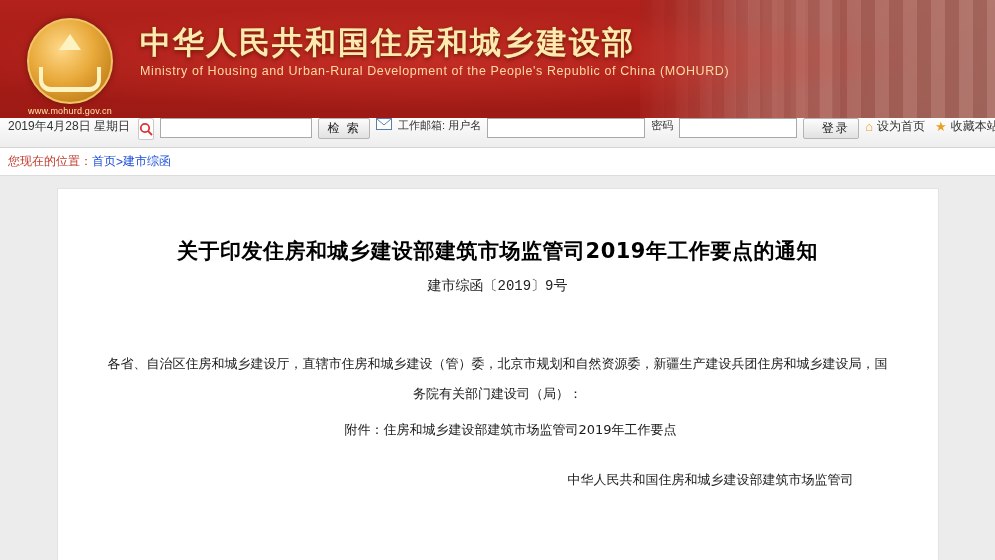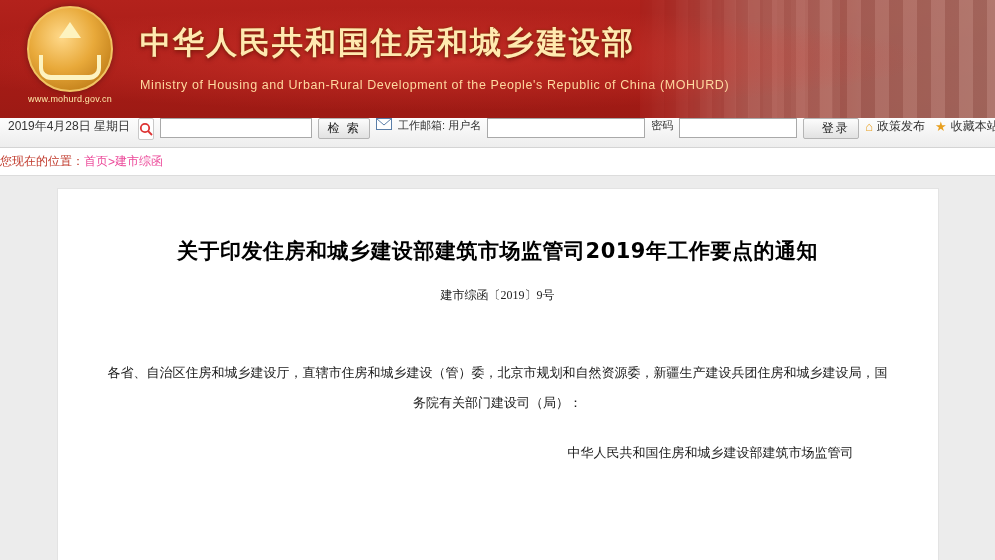--- a/index.html
+++ b/index.html
@@ -35,21 +35,21 @@
       linear-gradient(90deg, rgba(168,28,23,0.95) 0%, rgba(168,28,23,0.45) 55%, rgba(168,28,23,0.35) 100%),
       repeating-linear-gradient(90deg, #a98b80 0 12px, #c0a79b 12px 24px);
     opacity: .7;
   }
   .banner .glow {
     position:absolute; left:0; top:0; width:100%; height:100%;
     background: radial-gradient(ellipse at 42% 50%, rgba(220,60,50,.55) 0%, rgba(168,28,23,0) 62%);
   }
 
   .emblem {
-    position: absolute; left: 16px; top: 6px; width: 108px; height: 104px;
+    position: absolute; left: 16px; top: 18px; width: 108px; height: 104px;
     z-index: 3; text-align: center;
   }
   .emblem .circle {
     width: 86px; height: 86px; margin: 0 auto;
     border-radius: 50%;
     background: radial-gradient(circle at 40% 35%, #ffd98a 0%, #e8a93a 45%, #c8861f 75%, #a9690f 100%);
     border: 2px solid #f0c462;
     position: relative;
     box-shadow: 0 0 6px rgba(0,0,0,.35);
   }
@@ -80,21 +80,21 @@
   .title-cn {
     color: #ffe9b0;
     font-size: 31px;
     font-weight: bold;
     letter-spacing: 2px;
     text-shadow: 0 2px 4px rgba(80,0,0,.6), 0 0 2px #8a4a00;
     font-family: "DejaVu Sans", "Liberation Sans", sans-serif;
     white-space: nowrap;
   }
   .title-en {
-    margin-top: 14px;
+    margin-top: 0;
     color: #ffd9a0;
     font-size: 12.5px;
     letter-spacing: .6px;
     white-space: nowrap;
     font-family: "Liberation Sans", sans-serif;
   }
 
   
   .toolbar {
     height: 30px;
@@ -133,25 +133,25 @@
   .tb-right .item { display:flex; align-items:center; gap:4px; font-size:12px; color:#333; white-space:nowrap;}
   .ico-home { color:#e8a020; font-size: 13px; }
   .ico-star { color:#e8a020; font-size: 13px; }
 
   
   .crumbbar {
     height: 28px;
     background: #fff;
     border-bottom: 1px solid #dcdcdc;
     display: flex; align-items: center;
-    padding-left: 0;
+    padding-left: 8px;
     font-size: 12px;
   }
   .crumbbar .label { color: #c0392b; }
-  .crumbbar .path { color: #ec4899; }
+  .crumbbar .path { color: #1d4ed8; }
 
   
   .docwrap {
     position: relative;
     background: #ececec;
     height: 444px;
     padding-top: 13px;
   }
   .doc {
     width: 880px; margin: 0 auto;
@@ -164,24 +164,24 @@
     text-align: center;
     font-size: 21px;
     font-weight: bold;
     color: #000;
     letter-spacing: .5px;
     font-family: "DejaVu Sans", "Liberation Sans", sans-serif;
     margin-top: 14px;
   }
   .doc-number {
     text-align: center;
-    font-size: 12px;
+    font-size: 14px;
     color: #222;
-    margin-top: 22px;
-    font-family: Liberation Serif, serif;
+    margin-top: 12px;
+    font-family: Liberation Mono, monospace;
   }
   .doc-body { margin-top: 54px; font-size: 13px; line-height: 30px; color: #1a1a1a;
     font-family: "DejaVu Sans", "Liberation Sans", sans-serif; text-align: center; }
   .doc-body p { margin: 0 0 6px 0; }
   .indent { text-indent: 2em; }
   .sign {
     margin-top: 22px;
     text-align: right;
     font-size: 13px; line-height: 26px; color: #1a1a1a;
     padding-right: 38px;
@@ -256,21 +256,21 @@
 
     <span class="tb-label">密码</span>
 
     <input class="tb-input pwd" type="password" value="" style="">
 
     <button class="tb-btn tb-login">登录</button>
 
     <span class="tb-right">
       <span class="item">
         <span class="ico-home">⌂</span>
-        <span>政策发布</span>
+        <span>设为首页</span>
       </span>
       <span class="item">
         <span class="ico-star">★</span>
         <span>收藏本站</span>
       </span>
     </span>
   </div>
 
   <div class="crumbbar">
     <span class="label">您现在的位置：</span>
@@ -279,20 +279,21 @@
     <span class="path">建市综函</span>
   </div>
 
   <div class="docwrap">
     <div class="doc">
       <div class="doc-title">关于印发住房和城乡建设部建筑市场监管司2019年工作要点的通知</div>
       <div class="doc-number">建市综函〔2019〕9号</div>
 
       <div class="doc-body">
         <p>各省、自治区住房和城乡建设厅，直辖市住房和城乡建设（管）委，北京市规划和自然资源委，新疆生产建设兵团住房和城乡建设局，国务院有关部门建设司（局）：</p>
+        <p class="indent">附件：住房和城乡建设部建筑市场监管司2019年工作要点</p>
       </div>
 
       <div class="sign">
         <div>中华人民共和国住房和城乡建设部建筑市场监管司</div>
 
       </div>
     </div>
 
     <div class="watermark">
       <span class="wm-badge">

